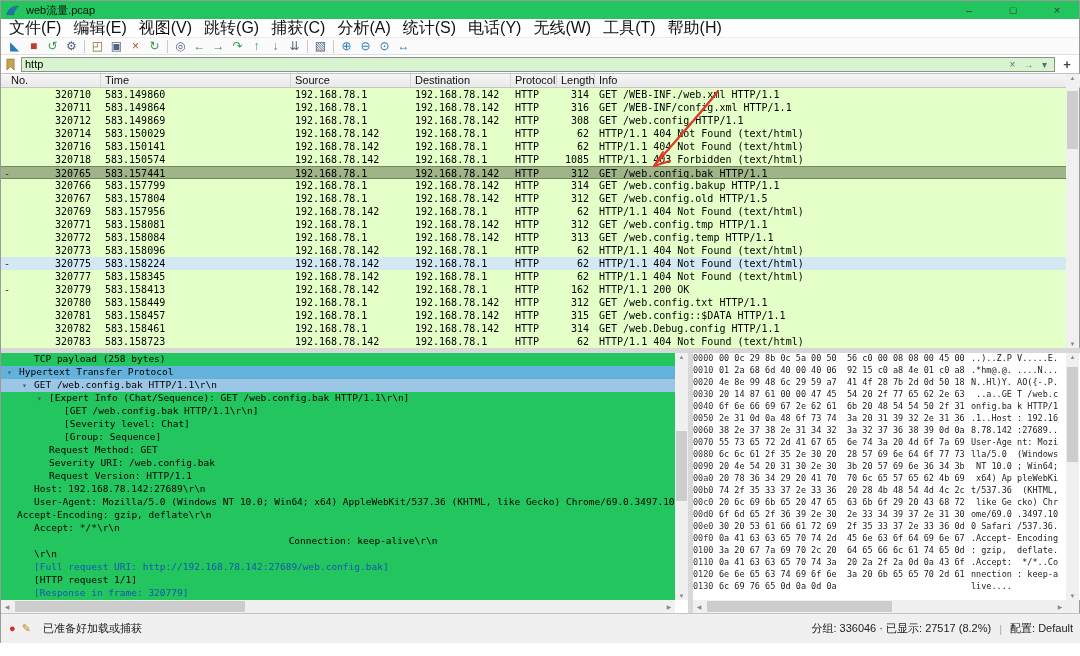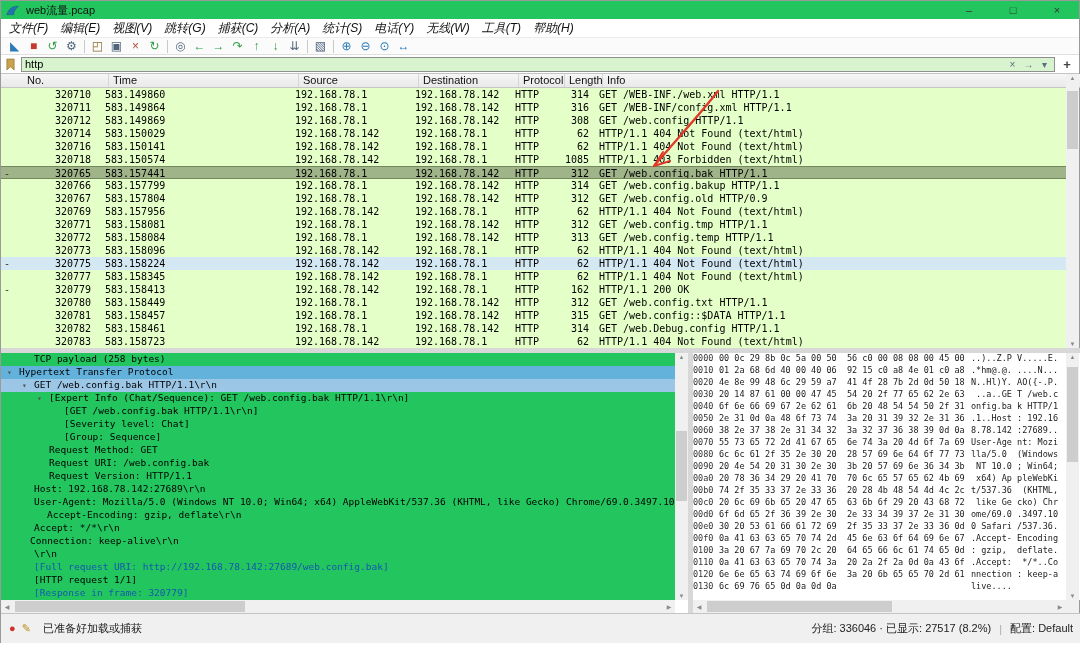--- a/index.html
+++ b/index.html
@@ -15,21 +15,21 @@
   .titlebar { position:absolute; top:0; left:0; right:0; height:18px;
               display:flex; align-items:center; background:#22c55e; }
   .app-icon { width:16px; height:14px; margin:1px 4px 0 5px; display:flex; align-items:center; }
   .title-text { font-size:11px; color:#111; }
   .win-btns { margin-left:auto; display:flex; height:100%; }
   .win-btn { width:44px; display:flex; align-items:center; justify-content:center;
              font-size:11px; color:#333; cursor:default; }
 
   
   .menubar { position:absolute; top:18px; left:0; right:0; height:18px;
-             display:flex; align-items:center; font-size:12px; padding-left:2px; background:#fff;font-style:italic; }
+             display:flex; align-items:center; font-size:16px; padding-left:2px; background:#fff; }
   .menu-item { padding:1px 6px; color:#111; white-space:nowrap; }
 
   
   .toolbar { position:absolute; top:36px; left:0; right:0; height:18px;
              display:flex; align-items:center; padding-left:4px;
              background:#fbfbfb; border-top:1px solid #ececec; border-bottom:1px solid #e0e0e0; }
   .tb-icon { width:19px; height:16px; display:flex; align-items:center; justify-content:center;
              font-size:12px; line-height:16px; }
   .tb-sep { width:1px; height:13px; background:#c9c9c9; margin:0 3px; }
 
@@ -53,21 +53,21 @@
   .ph-cell { border-right:1px solid #d6d6d6; padding:0 4px; overflow:hidden; white-space:nowrap; }
   .prows { position:absolute; top:87px; left:0; width:1065px; height:260px; overflow:hidden;
            font:10px/13px "DejaVu Sans Mono", monospace; background:#fff; }
   .prow { display:flex; height:13px; background:#e4ffc7; color:#000; }
   .prow.st-selected { background:#9fb489; border-top:1px solid #74875c; border-bottom:1px solid #74875c; }
   .prow.st-alt { background:#d4e8f4; }
   .pcell { padding:0 4px; overflow:hidden; white-space:nowrap; }
   .w-no { width:100px; } .w-time { width:190px; } .w-source { width:120px; }
   .w-destination { width:100px; } .w-protocol { width:46px; } .w-length { width:38px; }
   .w-info { flex:1; }
-  .phead .w-no { padding-left:18px;margin-left:8px; }
+  .phead .w-no { padding-left:10px; }
   .prow .w-no { text-align:right; padding-right:10px; position:relative; }
   .prow .w-length { text-align:right; padding-right:6px; }
   .gmark { position:absolute; left:3px; top:0; color:#333; }
 
   
   .hsplit { position:absolute; top:347px; left:0; width:1080px; height:5px; background:#d8d8d8; }
   .vsplit { position:absolute; top:352px; left:687px; width:5px; height:260px; background:#d8d8d8; }
 
   
   .details { position:absolute; top:352px; left:0; width:674px; height:247px; overflow:hidden;
@@ -273,21 +273,21 @@
           <div class="pcell w-length">314</div>
           <div class="pcell w-info">GET /web.config.bakup HTTP/1.1</div>
         </div>
         <div class="prow">
           <div class="pcell w-no">320767</div>
           <div class="pcell w-time">583.157804</div>
           <div class="pcell w-source">192.168.78.1</div>
           <div class="pcell w-destination">192.168.78.142</div>
           <div class="pcell w-protocol">HTTP</div>
           <div class="pcell w-length">312</div>
-          <div class="pcell w-info">GET /web.config.old HTTP/0.9</div>
+          <div class="pcell w-info">GET /web.config.old HTTP/1.5</div>
         </div>
         <div class="prow">
           <div class="pcell w-no">320769</div>
           <div class="pcell w-time">583.157956</div>
           <div class="pcell w-source">192.168.78.142</div>
           <div class="pcell w-destination">192.168.78.1</div>
           <div class="pcell w-protocol">HTTP</div>
           <div class="pcell w-length">62</div>
           <div class="pcell w-info">HTTP/1.1 404 Not Found  (text/html)</div>
         </div>
@@ -387,27 +387,27 @@
 
     <div class="details" id="details">
         <div class="drow" style="padding-left: 21px;"><span class="dexp"> </span><span class="dtext">TCP payload (258 bytes)</span></div>
         <div class="drow ds-proto" style="padding-left: 6px;"><span class="dexp">▾</span><span class="dtext">Hypertext Transfer Protocol</span></div>
         <div class="drow ds-sel" style="padding-left: 21px;"><span class="dexp">▾</span><span class="dtext">GET /web.config.bak HTTP/1.1\r\n</span></div>
         <div class="drow" style="padding-left: 36px;"><span class="dexp">▾</span><span class="dtext">[Expert Info (Chat/Sequence): GET /web.config.bak HTTP/1.1\r\n]</span></div>
         <div class="drow" style="padding-left: 51px;"><span class="dexp"> </span><span class="dtext">[GET /web.config.bak HTTP/1.1\r\n]</span></div>
         <div class="drow" style="padding-left: 51px;"><span class="dexp"> </span><span class="dtext">[Severity level: Chat]</span></div>
         <div class="drow" style="padding-left: 51px;"><span class="dexp"> </span><span class="dtext">[Group: Sequence]</span></div>
         <div class="drow" style="padding-left: 36px;"><span class="dexp"> </span><span class="dtext">Request Method: GET</span></div>
-        <div class="drow" style="padding-left: 36px;"><span class="dexp"> </span><span class="dtext">Request URI: /web.config.bak</span></div>
+        <div class="drow" style="padding-left: 36px;"><span class="dexp"> </span><span class="dtext">Severity URI: /web.config.bak</span></div>
         <div class="drow" style="padding-left: 36px;"><span class="dexp"> </span><span class="dtext">Request Version: HTTP/1.1</span></div>
         <div class="drow" style="padding-left: 21px;"><span class="dexp"> </span><span class="dtext">Host: 192.168.78.142:27689\r\n</span></div>
         <div class="drow" style="padding-left: 21px;"><span class="dexp"> </span><span class="dtext">User-Agent: Mozilla/5.0 (Windows NT 10.0; Win64; x64) AppleWebKit/537.36 (KHTML, like Gecko) Chrome/69.0.3497.100 Safari/537.36\r\n</span></div>
-        <div class="drow" style="padding-left: 34px;"><span class="dexp"> </span><span class="dtext">Accept-Encoding: gzip, deflate\r\n</span></div>
+        <div class="drow" style="padding-left: 4px;"><span class="dexp"> </span><span class="dtext">Accept-Encoding: gzip, deflate\r\n</span></div>
         <div class="drow" style="padding-left: 21px;"><span class="dexp"> </span><span class="dtext">Accept: */*\r\n</span></div>
-        <div class="drow" style="padding-left: 17px;"><span class="dexp"> </span><span class="dtext">Connection: keep-alive\r\n</span></div>
+        <div class="drow" style="padding-left: 38px; text-align: center;"><span class="dexp"> </span><span class="dtext">Connection: keep-alive\r\n</span></div>
         <div class="drow" style="padding-left: 21px;"><span class="dexp"> </span><span class="dtext">\r\n</span></div>
         <div class="drow ds-link" style="padding-left: 21px;"><span class="dexp"> </span><span class="dtext">[Full request URI: http://192.168.78.142:27689/web.config.bak]</span></div>
         <div class="drow" style="padding-left: 21px;"><span class="dexp"> </span><span class="dtext">[HTTP request 1/1]</span></div>
         <div class="drow ds-link" style="padding-left: 21px;"><span class="dexp"> </span><span class="dtext">[Response in frame: 320779]</span></div>
       </div>
     <div class="vsplit"></div>
     <div class="hexpane" id="hexpane">
         <div class="hxrow"><span class="hx-off">0000</span><span class="hx-hex">00 0c 29 8b 0c 5a 00 50  56 c0 00 08 08 00 45 00</span><span class="hx-ascii">..)..Z.P V.....E.</span></div>
         <div class="hxrow"><span class="hx-off">0010</span><span class="hx-hex">01 2a 68 6d 40 00 40 06  92 15 c0 a8 4e 01 c0 a8</span><span class="hx-ascii">.*hm@.@. ....N...</span></div>
         <div class="hxrow"><span class="hx-off">0020</span><span class="hx-hex">4e 8e 99 48 6c 29 59 a7  41 4f 28 7b 2d 0d 50 18</span><span class="hx-ascii">N..Hl)Y. AO({-.P.</span></div>

